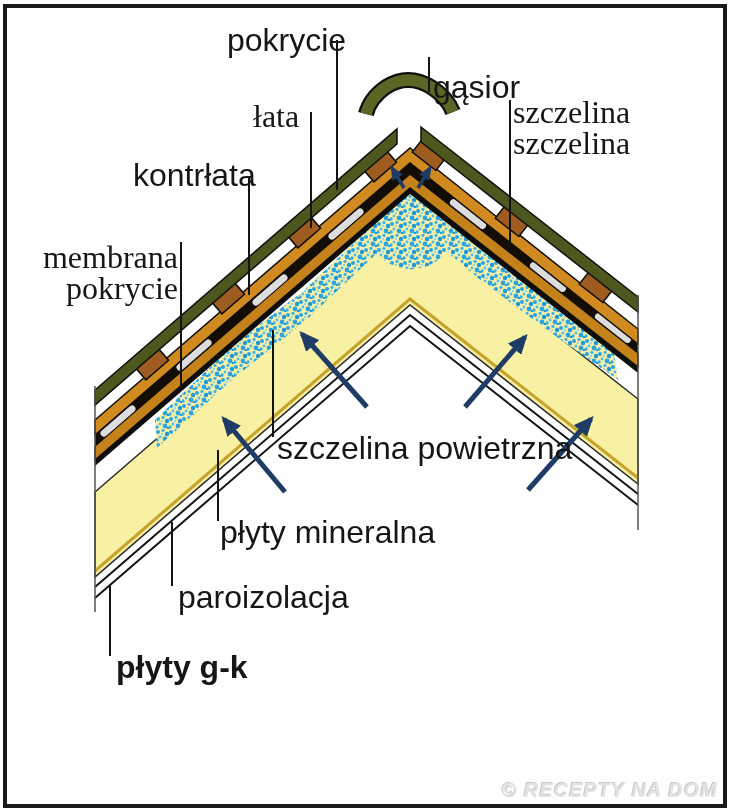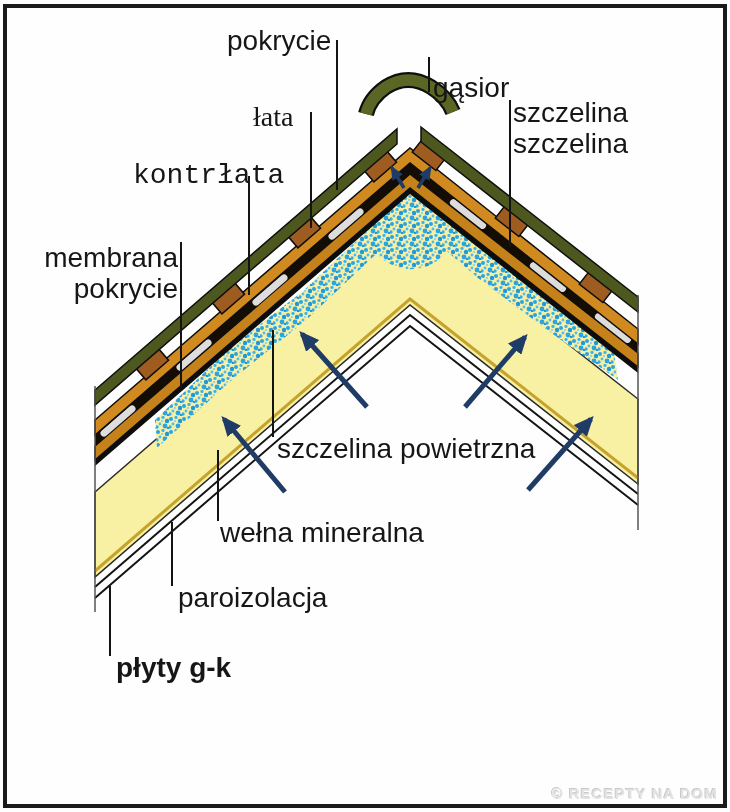--- a/index.html
+++ b/index.html
@@ -1,22 +1,22 @@
 <!DOCTYPE html>
 <html><head>
 <meta charset="utf-8">
 <style>
   html,body{margin:0;padding:0;background:#ffffff;}
   #stage{position:relative;width:730px;height:812px;background:#fefefe;overflow:hidden;
          font-family:"Liberation Sans",sans-serif;}
   #frame{position:absolute;left:3px;top:4px;right:3px;bottom:4px;border:4px solid #1a1a1a;pointer-events:none;}
   svg{position:absolute;left:0;top:0;}
-  .lbl{position:absolute;font-size:28px;line-height:31px;color:#161616;white-space:nowrap;}
-  .lbl2{white-space:normal;}
-  #wm{position:absolute;right:12px;bottom:10px;font-size:15px;font-weight:bold;
+  .lbl{position:absolute;font-size:32px;line-height:31px;color:#161616;white-space:nowrap;}
+  .lbl2{white-space:normal;font-family:Liberation Serif, serif;}
+  #wm{position:absolute;right:12px;bottom:10px;font-size:20px;font-weight:bold;font-style:italic;
       letter-spacing:1px;color:#e3e3e3;text-shadow:-1px -1px 0 #c9c9c9,1px 1px 1px #ffffff;}
 </style>
 </head>
 <body>
 
 <div id="stage">
 
   <svg width="730" height="812" viewBox="0 0 730 812">
     <defs>
       <pattern id="speckle" width="13" height="13" patternUnits="userSpaceOnUse">
@@ -109,33 +109,33 @@
       <line x1="465" y1="407" x2="525" y2="337" stroke-width="5" marker-end="url(#ah)"></line>
       <line x1="528" y1="490" x2="591" y2="419" stroke-width="5" marker-end="url(#ah)"></line>
       <line x1="404" y1="188" x2="392" y2="168" stroke-width="3.5" marker-end="url(#ah)"></line>
       <line x1="418" y1="188" x2="430" y2="168" stroke-width="3.5" marker-end="url(#ah)"></line>
     </g>
   </svg>
 
   <div class="lbl" style="left:227px;top:25px;">pokrycie</div>
   <div class="lbl" style="left:433px;top:44px;margin-top:28px;">gąsior</div>
   <div class="lbl" style="left:253px;top:101px;font-family:Liberation Serif, serif;">łata</div>
-  <div class="lbl" style="left:133px;top:160px;font-family:Liberation Mono, monospace;">kontrłata</div>
+  <div class="lbl" style="left:133px;top:160px;">kontrłata</div>
 
   <div class="lbl lbl2" style="left:30px;top:236px;width:148px;text-align:right;margin-top:6px;">
     <span>membrana</span><br>
     <span>pokrycie</span>
   </div>
 
   <div class="lbl lbl2" style="left:513px;top:97px;width:170px;">
     <span>szczelina</span><br>
     <span>szczelina</span>
   </div>
 
   <div class="lbl" style="left:277px;top:433px;text-align:center;">szczelina powietrzna</div>
-  <div class="lbl" style="left:220px;top:517px;">wełna mineralna</div>
+  <div class="lbl" style="left:220px;top:517px;">płyty mineralna</div>
   <div class="lbl" style="left:178px;top:582px;">paroizolacja</div>
   <div class="lbl" style="left:116px;top:652px;font-weight:bold;">płyty g-k</div>
 
   <div id="wm">© RECEPTY NA DOM</div>
 
   <div id="frame"></div>
 </div>
 
 </body></html>

